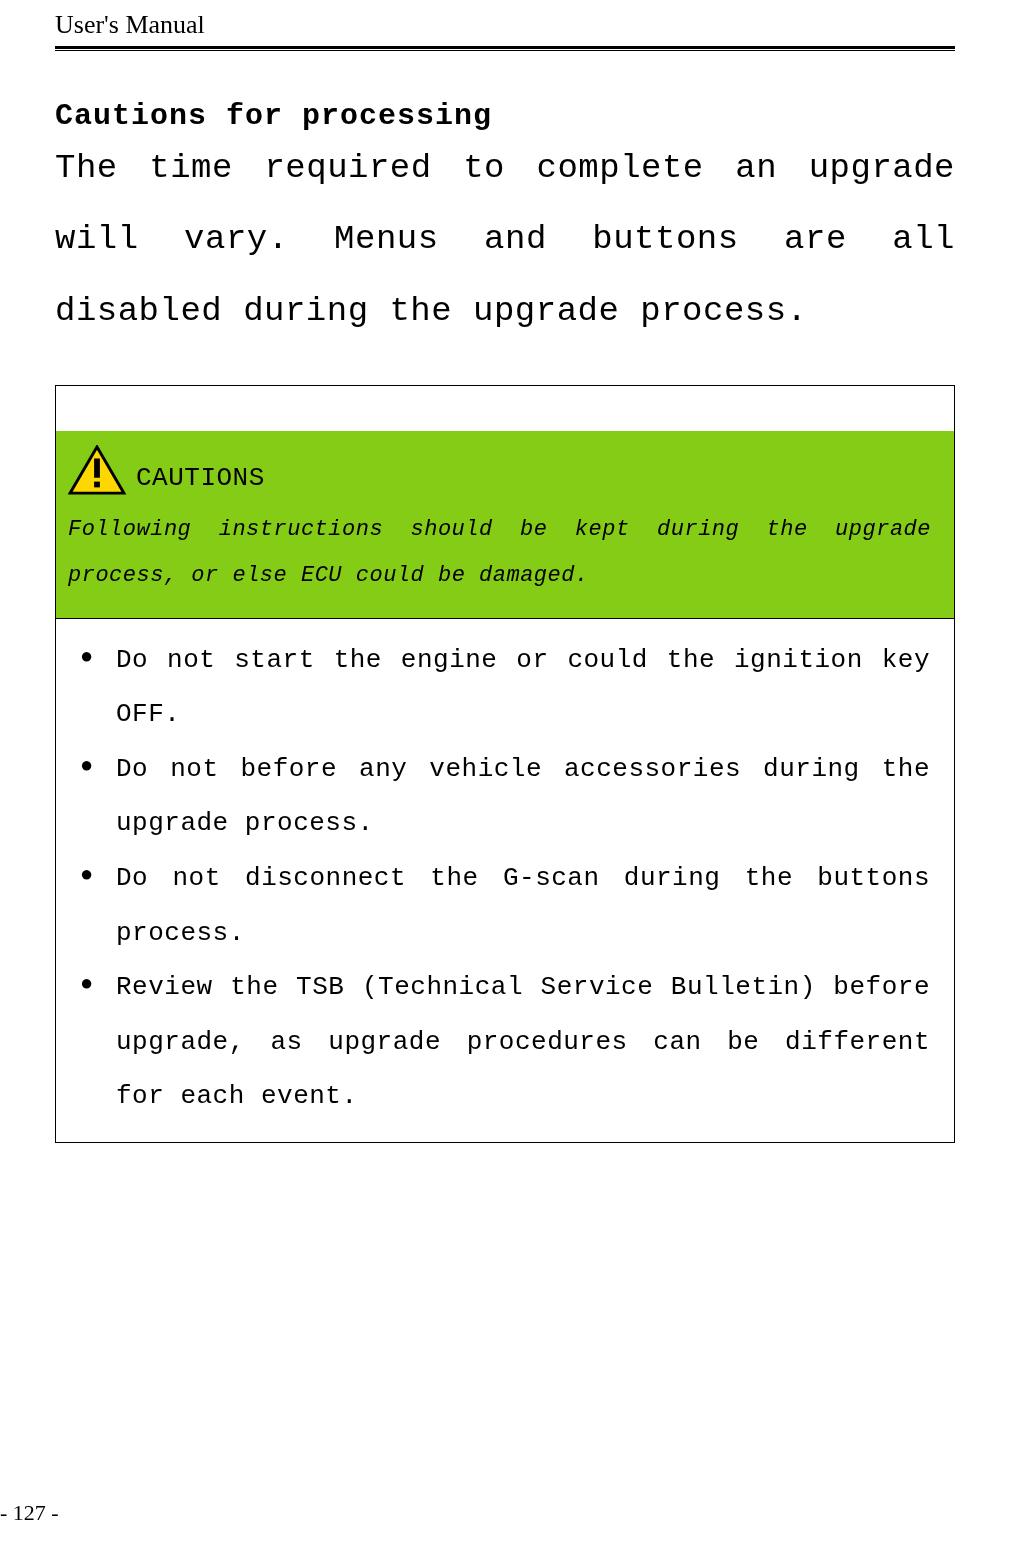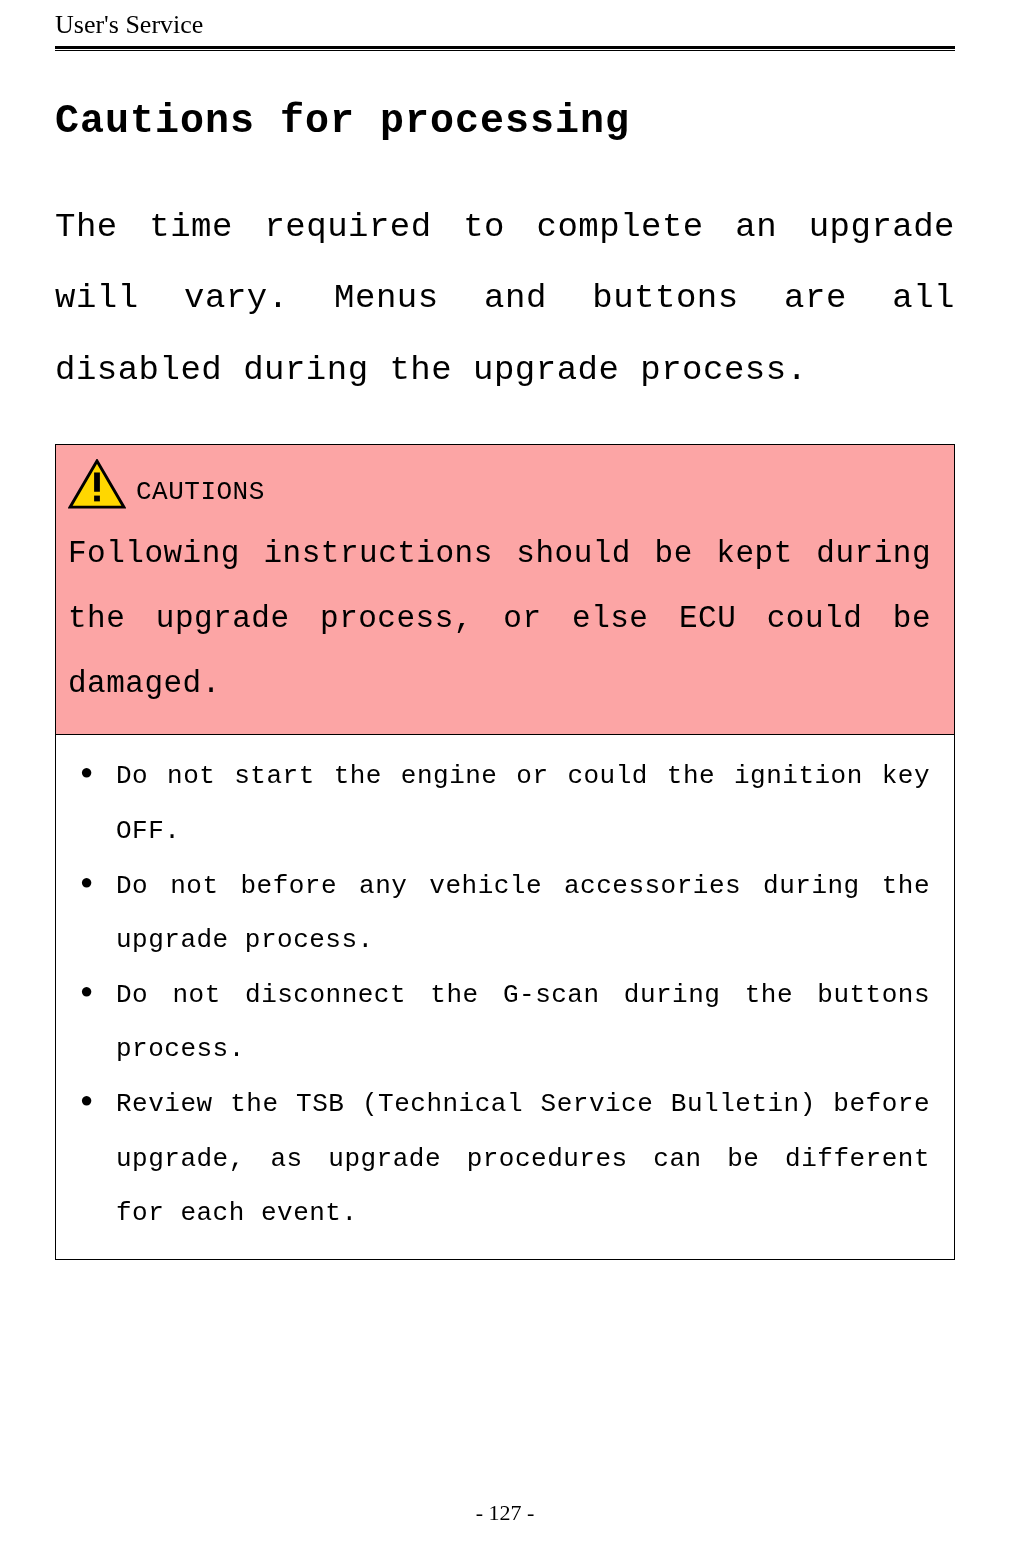--- a/index.html
+++ b/index.html
@@ -22,64 +22,65 @@
       padding-bottom: 6px;
     }
     .double-rule {
       border-top: 3px solid #000;
       border-bottom: 1px solid #000;
       height: 5px;
       margin-bottom: 48px;
     }
     .section-title {
       font-family: "Courier New", monospace;
-      font-size: 40px;
+      font-size: 30px;
       font-weight: bold;
       letter-spacing: 1px;
-      margin-bottom: 48px;
     }
     .body-text {
       font-family: "Courier New", monospace;
       font-size: 34px;
       line-height: 2.1;
       text-align: justify;
       text-justify: inter-word;
       margin-bottom: 38px;
       letter-spacing: 0.5px;
     }
     .caution-box {
       border: 1px solid #000;
       width: 100%;
     }
     .caution-header {
-      background: #fca5a5;
+      background: #84cc16;
       padding: 14px 23px 18px 12px;
+      margin-top: 45px;
     }
     .caution-title-row {
       display: flex;
       align-items: flex-end;
       margin-bottom: 10px;
     }
     .warning-icon {
       width: 58px;
       height: 52px;
       margin-right: 10px;
     }
     .caution-label {
       font-family: "Courier New", monospace;
       font-size: 26px;
       letter-spacing: 0.5px;
       padding-bottom: 4px;
     }
     .caution-instruction {
       font-family: "Courier New", monospace;
-      font-size: 31px;
+      font-size: 22px;
       line-height: 2.1;
       text-align: justify;
       letter-spacing: 0.5px;
+      font-style: italic;
     }
     .caution-list {
       border-top: 1px solid #000;
       padding: 14px 24px 18px 24px;
     }
     .bullet-item {
       font-family: "Courier New", monospace;
       font-size: 26px;
       line-height: 2.1;
       text-align: justify;
@@ -94,29 +95,29 @@
     }
     .bullet-text {
       flex: 1;
       text-align: justify;
     }
     .page-number {
       position: absolute;
       bottom: 20px;
       left: 0;
       right: 0;
-      text-align: center;
+      text-align: left;
       font-family: Georgia, "Times New Roman", serif;
       font-size: 22px;
     }
   </style>
 </head>
 <body>
 
-<div class="header-title">User's Service</div>
+<div class="header-title">User's Manual</div>
 <div class="double-rule"></div>
 
 <div class="section-title">Cautions for processing</div>
 
 <div class="body-text">The time required to complete an upgrade will vary. Menus and buttons are all disabled during the upgrade process.</div>
 
 <div class="caution-box">
   <div class="caution-header">
     <div class="caution-title-row">
       <svg class="warning-icon" viewBox="0 0 60 54">

